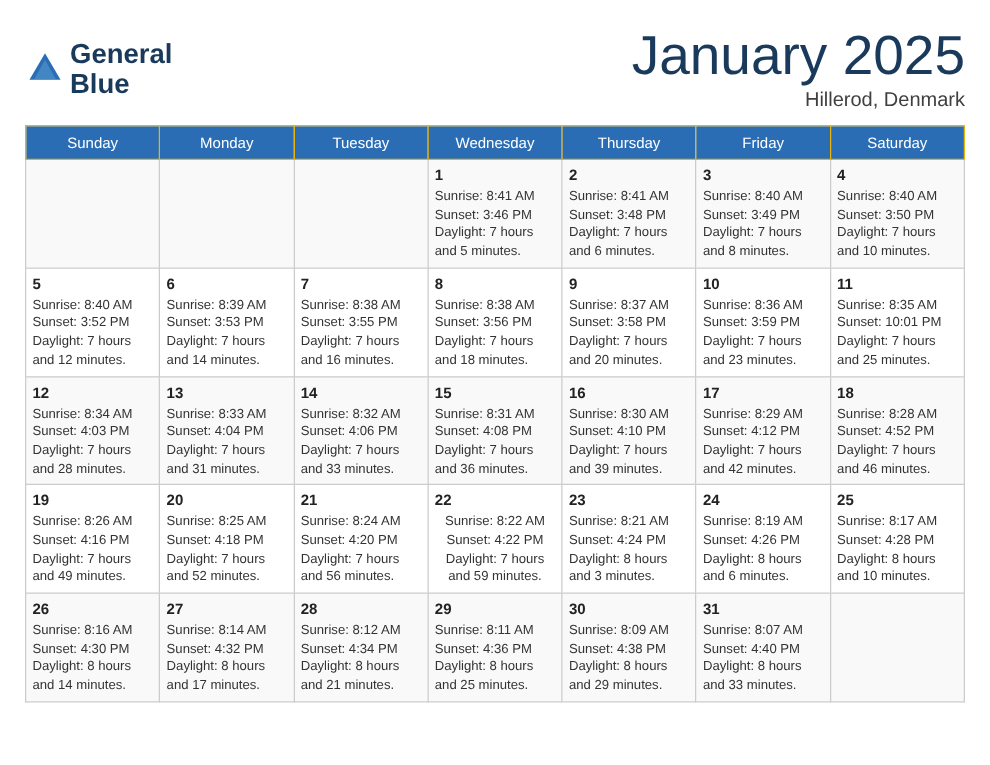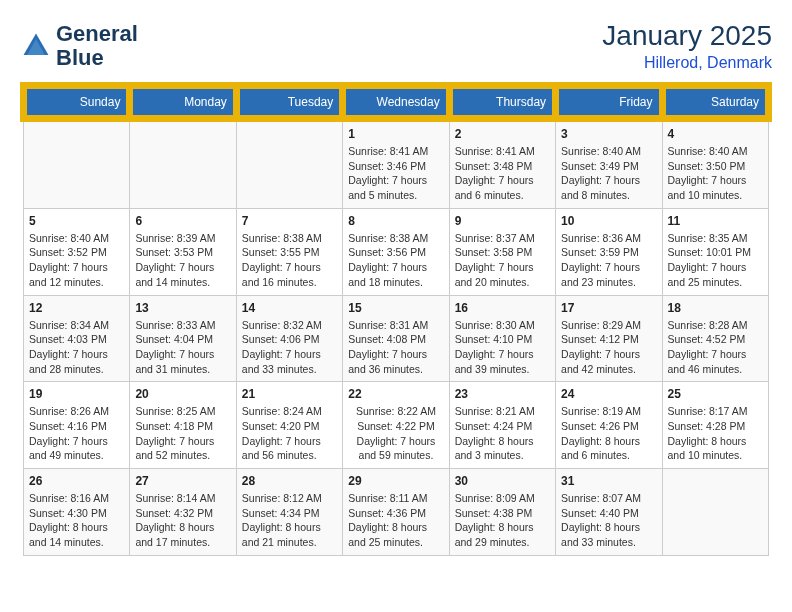--- a/index.html
+++ b/index.html
@@ -28,42 +28,42 @@
       line-height: 1.1;
     }
     .logo-icon {
       width: 32px;
       height: 32px;
     }
     .title-block {
       text-align: right;
     }
     .month-title {
-      font-size: 28px;
+      font-size: 44px;
       color: #1a3a5c;
       font-weight: 300;
     }
     .subtitle {
       font-size: 16px;
-      color: #1d4ed8;
+      color: #404040;
       margin-top: 2px;
     }
     .calendar {
       width: 100%;
       border-collapse: collapse;
       font-size: 11px;
     }
     .calendar th {
       background-color: #2a6db5;
       color: #fff;
-      text-align: right;
+      text-align: center;
       padding: 6px 6px;
       font-size: 12px;
       font-weight: normal;
-      border: 7px solid #eab308;
+      border: 1px solid #eab308;
     }
     .calendar td {
       border: 1px solid #ccc;
       vertical-align: top;
       padding: 5px 5px;
       width: calc(100% / 7);
       min-height: 80px;
       height: 80px;
       background: #fff;
     }

